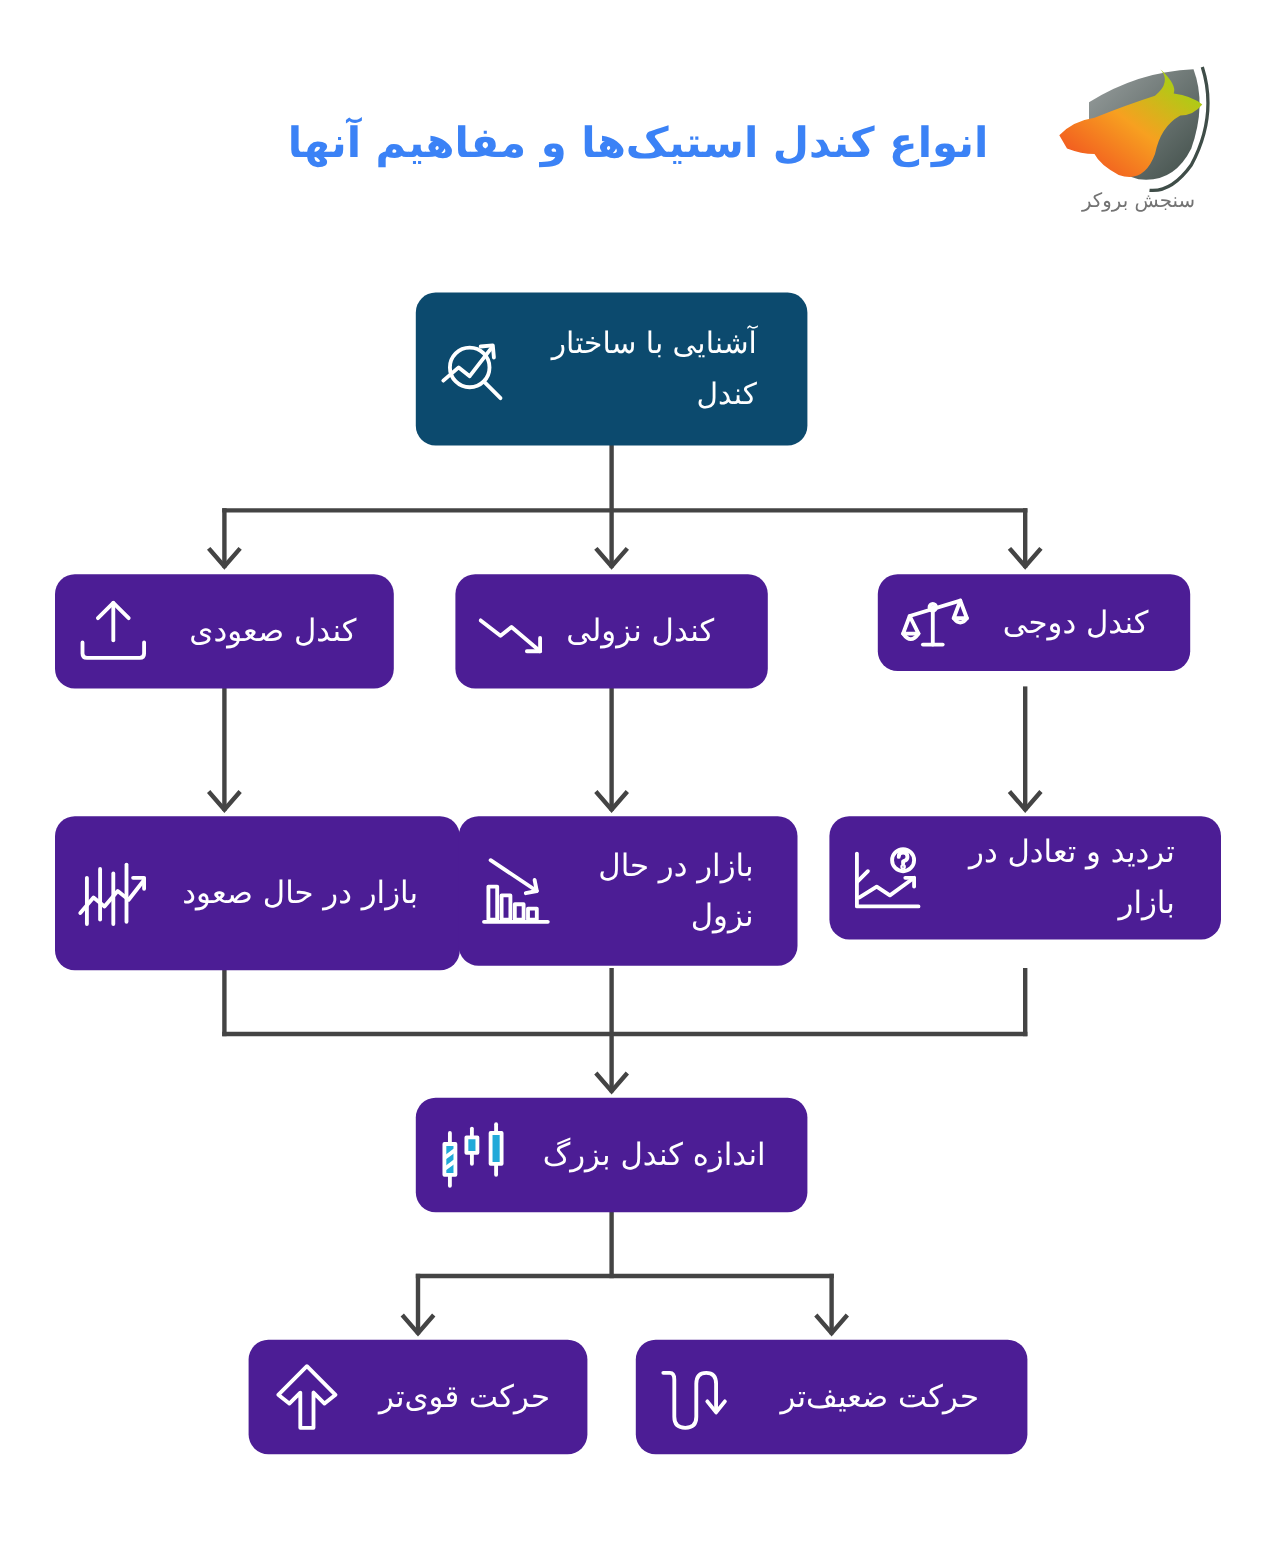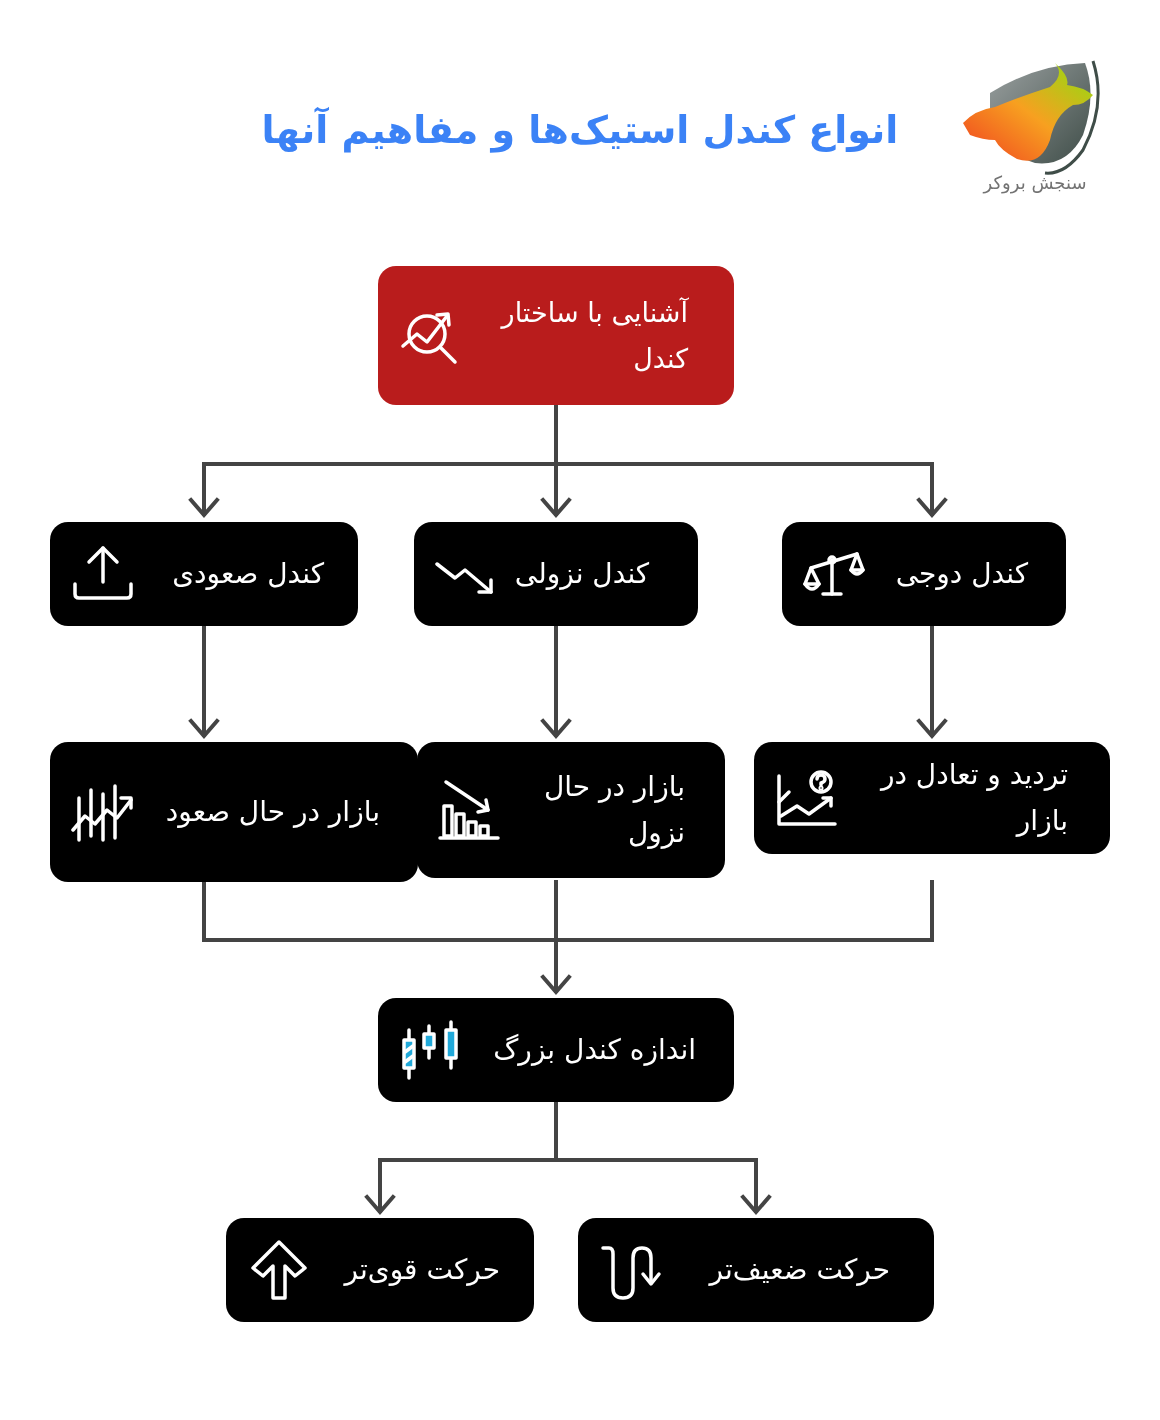--- a/index.html
+++ b/index.html
@@ -4,23 +4,23 @@
 <style>
   html, body { margin: 0; padding: 0; background: #ffffff; }
   body { width: 1160px; height: 1420px; position: relative; overflow: hidden;
          font-family: "DejaVu Sans", "Liberation Sans", sans-serif; }
   .title { position: absolute; left: 240px; top: 100px; width: 680px; text-align: center;
            direction: rtl; font-size: 38px; font-weight: bold; color: #3b82f6; line-height: 60px;
            font-family: "DejaVu Sans", sans-serif; }
   .logo { position: absolute; left: 955px; top: 55px; width: 150px; height: 150px; }
   .logo-text { position: absolute; left: 960px; top: 172px; width: 150px; text-align: center;
                direction: rtl; font-size: 18px; color: #737373; font-family: "DejaVu Sans", sans-serif; }
-  .node { position: absolute; border-radius: 18px; background: #000000; color: #ffffff;
+  .node { position: absolute; border-radius: 18px; background: #4c1d95; color: #ffffff;
           display: flex; align-items: center; direction: rtl; box-sizing: border-box; }
-  .node.gray { background: #b91c1c; }
+  .node.gray { background: #0c4a6e; }
   .node .label { font-size: 28px; line-height: 46px; font-family: "DejaVu Sans", sans-serif;
                  padding-right: 38px; flex: 1; text-align: right; }
   .node .icon { width: 70px; height: 70px; margin-left: 18px; flex: 0 0 auto; display: flex;
                 align-items: center; justify-content: center; }
   .node svg { display: block; }
   .connectors { position: absolute; left: 0; top: 0; }
 </style>
 </head>
 <body>
 
@@ -105,21 +105,21 @@
 <div class="node" style="left:414px; top:522px; width:284px; height:104px;">
   <span class="label" style="padding-right:36px;text-align:center;">کندل نزولی</span>
   <span class="icon">
     <svg width="64" height="64" viewBox="0 0 64 64" fill="none" stroke="#fff" stroke-width="3.5" stroke-linecap="round" stroke-linejoin="round">
       <polyline points="2,22 20,36 30,28 56,50"></polyline>
       <polyline points="56,38 56,50 44,50"></polyline>
     </svg>
   </span>
 </div>
 
-<div class="node" style="left:782px; top:522px; width:284px; height:104px;align-items:center;">
+<div class="node" style="left:798px; top:522px; width:284px; height:88px;align-items:center;">
   <span class="label" style="padding-right:38px;">کندل دوجی</span>
   <span class="icon">
     <svg width="64" height="64" viewBox="0 0 64 64" fill="none" stroke="#fff" stroke-width="3.5" stroke-linecap="round" stroke-linejoin="round">
       <line x1="8" y1="26" x2="54" y2="12"></line>
       <line x1="29" y1="18" x2="29" y2="52"></line>
       <line x1="20" y1="52" x2="38" y2="52"></line>
       <circle cx="29" cy="18" r="3"></circle>
       <path d="M8 26 L2 42 H16 Z"></path>
       <path d="M2 42 Q9 52 16 42"></path>
       <path d="M54 12 L48 28 H60 Z"></path>

